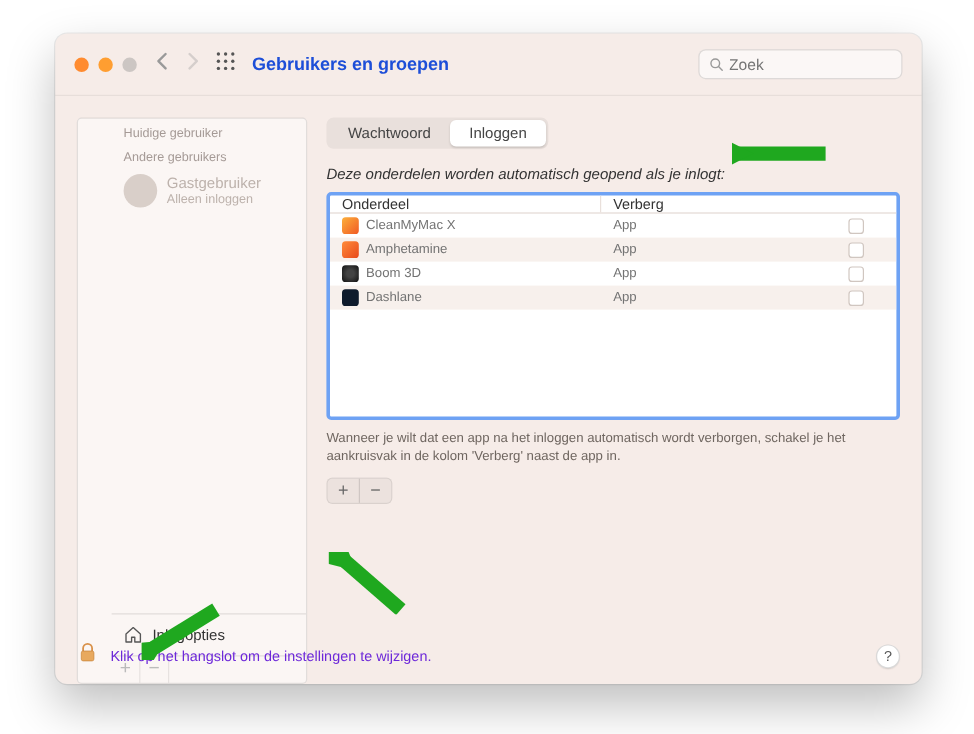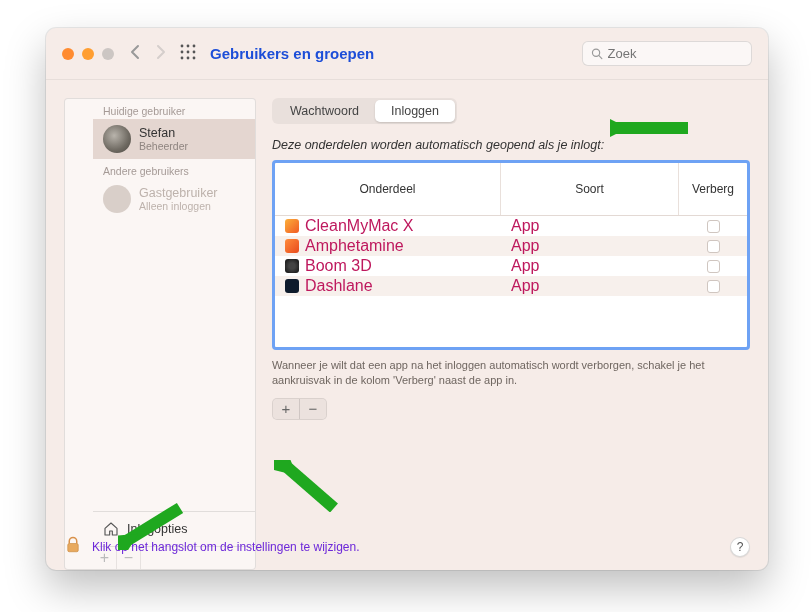--- a/index.html
+++ b/index.html
@@ -43,26 +43,26 @@
     .sb-btn { width: 24px; height: 22px; display: flex; align-items: center; justify-content: center; color: #bbb; border-right: 1px solid rgba(0,0,0,.08); cursor: default; font-size: 16px; }
 
     .main { flex: 1; display: flex; flex-direction: column; }
     .tabs { display: flex; justify-content: flex-start; margin-bottom: 14px; }
     .seg { display: flex; background: rgba(0,0,0,.05); border-radius: 6px; padding: 2px; }
     .seg-tab { padding: 4px 16px; font-size: 12.5px; color: #444; border-radius: 5px; cursor: pointer; }
     .seg-tab.active { background: #fff; box-shadow: 0 1px 2px rgba(0,0,0,.15); }
     .desc { font-size: 12.5px; color: #333; margin-bottom: 8px; font-style: italic; }
     .table-wrap { border: 3px solid #6ea2f4; border-radius: 4px; background: #fff; height: 190px; overflow: hidden; display: flex; flex-direction: column; }
     .thead { display: flex; font-size: 12px; color: #333; border-bottom: 1px solid #e3d9d4; }
-    .th { padding: 19px 10px; text-align: center; }
+    .th { padding: 0 10px; }
     .th1 { flex: 0 0 226px; border-right: 1px solid #e9e0db; }
     .th2 { flex: 1; border-right: 1px solid #e9e0db; }
     .th3 { flex: 0 0 68px; }
     .tbody { flex: 1; overflow: auto; }
-    .tr { display: flex; align-items: center; font-size: 16px; color: #be185d; height: 20px; }
+    .tr { display: flex; align-items: center; font-size: 11px; color: #737373; height: 20px; }
     .tr:nth-child(even) { background: #f7f0ec; }
     .td1 { flex: 0 0 226px; padding: 0 10px; display: flex; align-items: center; gap: 6px; }
     .td2 { flex: 1; padding: 0 10px; }
     .td3 { flex: 0 0 68px; display: flex; justify-content: center; }
     .app-icon { width: 14px; height: 14px; border-radius: 3px; flex-shrink: 0; }
     .cbx { width: 13px; height: 13px; border: 1px solid #d0c6c0; border-radius: 3px; background: #fff; }
     .hint { font-size: 11px; color: #6f6660; margin-top: 8px; line-height: 1.35; }
     .pm { margin-top: 10px; display: flex; background: rgba(0,0,0,.04); border: 1px solid rgba(0,0,0,.08); border-radius: 5px; width: fit-content; }
     .pm-btn { width: 26px; height: 20px; display: flex; align-items: center; justify-content: center; font-size: 15px; color: #666; cursor: pointer; }
     .pm-sep { width: 1px; background: rgba(0,0,0,.12); }
@@ -114,27 +114,20 @@
           <circle cx="7" cy="7" r="5" stroke="currentColor" stroke-width="1.6" fill="none"></circle>
           <line x1="11" y1="11" x2="15" y2="15" stroke="currentColor" stroke-width="1.6" stroke-linecap="round"></line>
         </svg>
       <input type="text" placeholder="Zoek" style="">
     </div>
   </div>
 
   <div class="body">
     <div class="sidebar">
       <div class="sidebar-section-label">Huidige gebruiker</div>
-      <div class="user-row selected">
-        <div class="avatar wolf"></div>
-        <div>
-          <div class="user-name">Stefan</div>
-          <div class="user-role">Beheerder</div>
-        </div>
-      </div>
       <div class="sidebar-section-label">Andere gebruikers</div>
       <div class="user-row disabled">
         <div class="avatar grey"></div>
         <div>
           <div class="user-name">Gastgebruiker</div>
           <div class="user-role">Alleen inloggen</div>
         </div>
       </div>
       <div class="sidebar-spacer"></div>
       <div class="login-options">
@@ -154,21 +147,20 @@
       <div class="tabs">
         <div class="seg">
           <div class="seg-tab">Wachtwoord</div>
           <div class="seg-tab active">Inloggen</div>
         </div>
       </div>
       <div class="desc">Deze onderdelen worden automatisch geopend als je inlogt:</div>
       <div class="table-wrap">
         <div class="thead">
           <div class="th th1">Onderdeel</div>
-          <div class="th th2">Soort</div>
           <div class="th th3">Verberg</div>
         </div>
         <div class="tbody" id="tbody">
             <div class="tr">
               <div class="td1">
                 <span class="app-icon" style="background:linear-gradient(135deg,#fcb03b,#f15a24)"></span>
                 <span>CleanMyMac X</span>
               </div>
               <div class="td2">App</div>
               <div class="td3">

